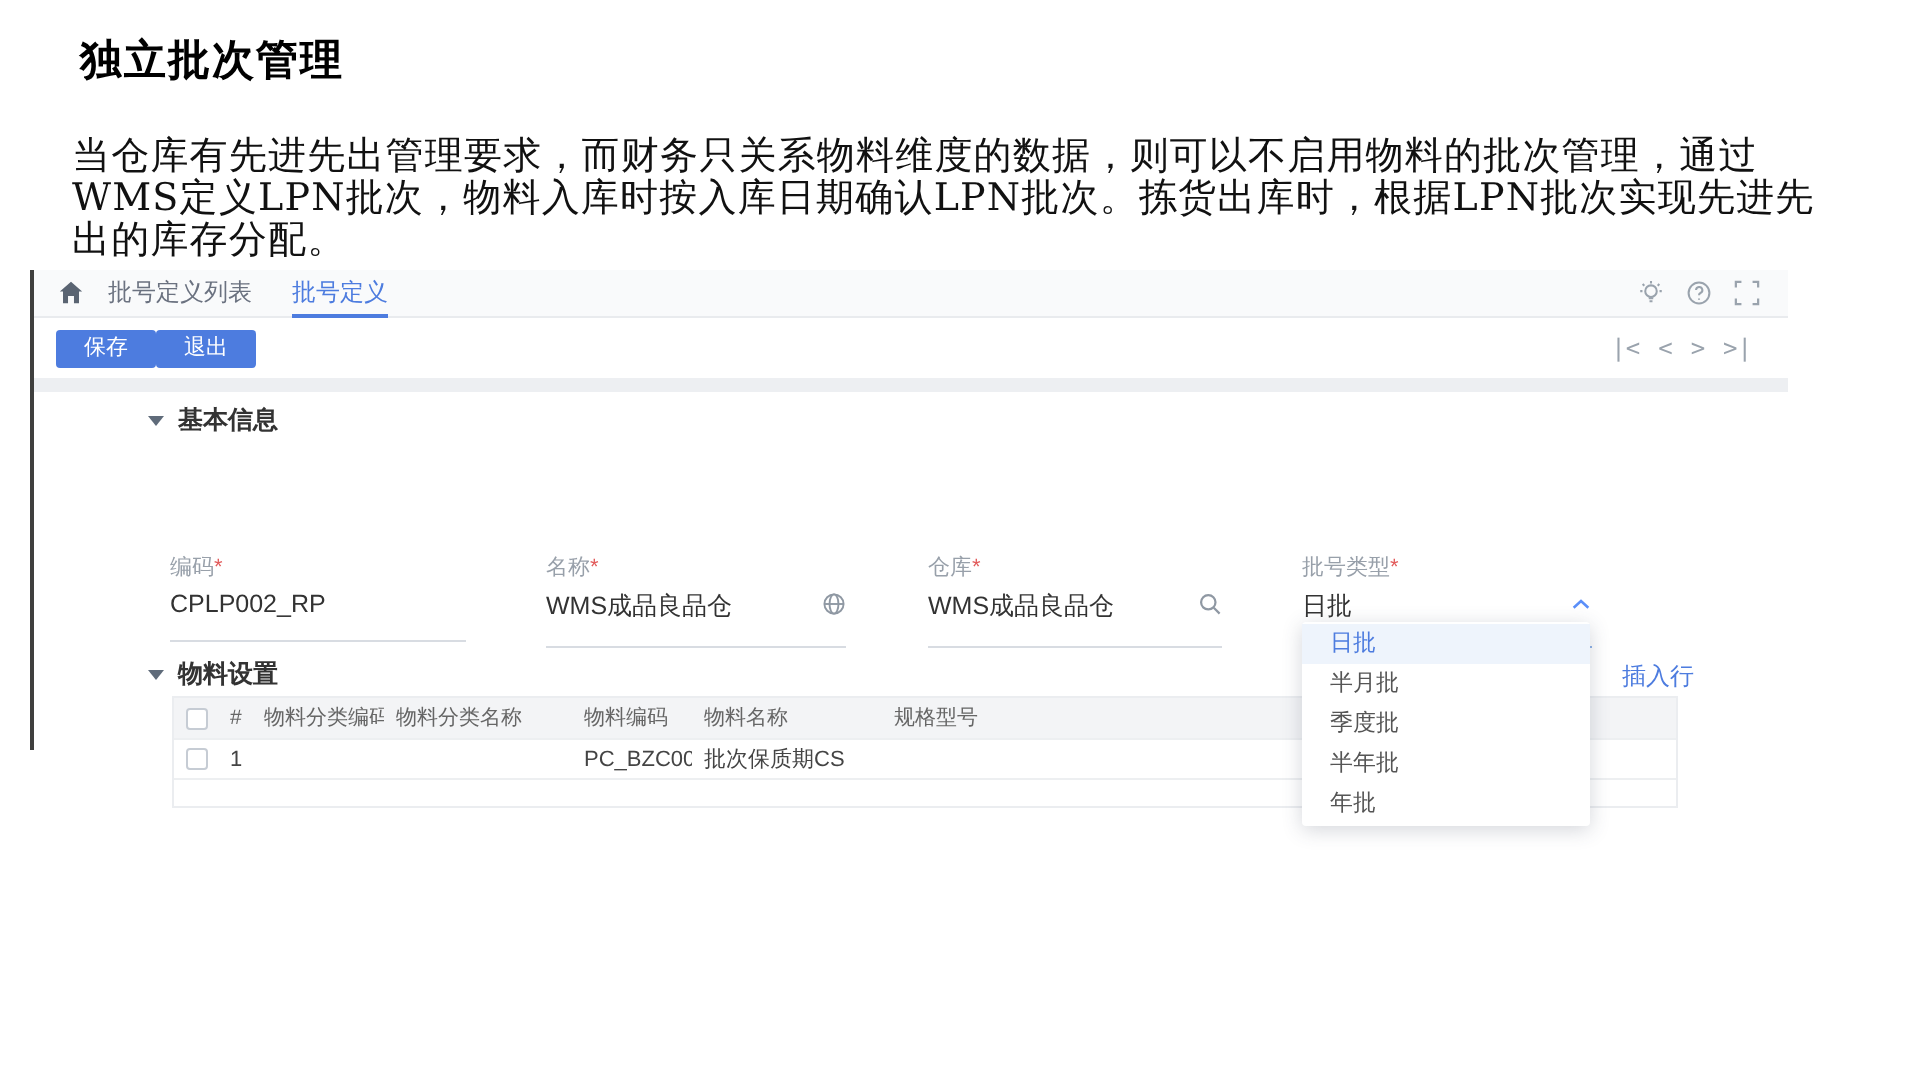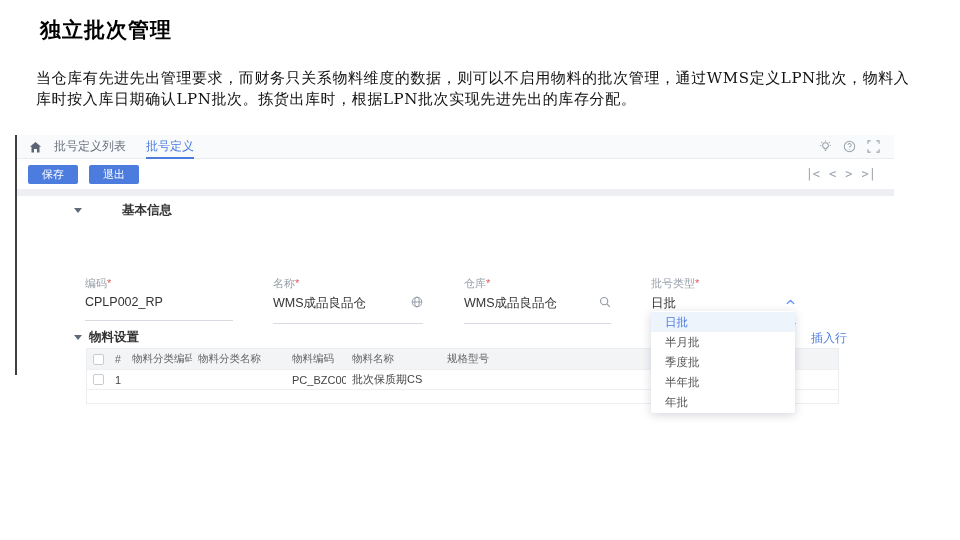--- a/index.html
+++ b/index.html
@@ -1,51 +1,51 @@
 <!DOCTYPE html>
 <html><head>
 <meta charset="utf-8">
 <style>
   * { margin:0; padding:0; box-sizing:border-box; }
   html,body { width:960px; height:540px; background:#fff; overflow:hidden;
               font-family:"Liberation Sans","DejaVu Sans",sans-serif; }
 
   .slide-title { position:absolute; left:40px; top:16px; font-size:21px; font-weight:700;
                  color:#000; letter-spacing:1px; }
-  .slide-body  { position:absolute; left:36px; top:68px; width:874px; font-size:15px;
+  .slide-body  { position:absolute; left:36px; top:68px; width:874px; font-size:19px;
                  line-height:21px; color:#111; letter-spacing:0.6px;
                  font-family:"DejaVu Serif",serif; }
 
   
   .shot { position:absolute; left:15px; top:135px; width:879px; height:240px;
           background:#fff; border-left:2px solid #3f3f3e; font-family:"Liberation Sans",sans-serif; }
 
   .tabbar { position:absolute; left:0; top:0; right:0; height:24px; background:#f9fafb;
             border-bottom:1px solid #e9ebee; display:flex; align-items:center; padding:0 14px 0 12px; }
   .home-ic { width:13px; height:13px; display:inline-block; }
   .tab { font-size:12px; color:#6b7280; margin-left:12px; height:24px; line-height:23px; cursor:default; }
   .tab.active { color:#4d7cdf; margin-left:20px; border-bottom:2px solid #4d7cdf; }
   .tb-icons { margin-left:auto; display:flex; align-items:center; gap:11px; color:#9aa3ad; }
   .tb-icons svg { display:block; }
 
   .toolbar { position:absolute; left:0; top:24px; right:0; height:30px; background:#fff;
              display:flex; align-items:center; padding:0 18px 0 11px; }
   .btn { background:#4d7cdf; color:#fff; font-size:11px; border:none; border-radius:2px;
-         padding:3px 14px; margin-right:11px; line-height:13px; }
+         padding:3px 14px; line-height:13px; }
   .pager { margin-left:auto; display:flex; gap:9px; color:#9aa3ad; font-size:12px;
            font-family:"DejaVu Sans Mono",monospace; }
 
   .grayband { position:absolute; left:0; top:54px; right:0; height:7px; background:#edeff2; }
 
   .content { position:absolute; left:0; top:61px; right:0; bottom:0; background:#fff; }
 
   .sec-hd { position:absolute; display:flex; align-items:center; font-size:12.5px; font-weight:700; color:#333; }
   .tri { width:0; height:0; border-left:4px solid transparent; border-right:4px solid transparent;
          border-top:5px solid #5f6b7a; margin-right:7px; }
-  #sec-basic { left:57px; top:6px;gap:33px; }
+  #sec-basic { left:57px; top:6px; }
   #sec-material { left:57px; top:133px; }
 
   .field { position:absolute; top:80px; }
   .field .lbl { font-size:11px; color:#98a0aa; }
   .field .lbl .req { color:#e25b5b; }
   .field .val { margin-top:4px; display:flex; align-items:center; justify-content:space-between;
                 border-bottom:1px solid #d8dce2; padding-bottom:11px; font-size:12.5px; color:#333; }
   #f-code  { left:68px;  width:148px; }
   #f-name  { left:256px; width:150px; }
   #f-wh    { left:447px; width:147px; }

